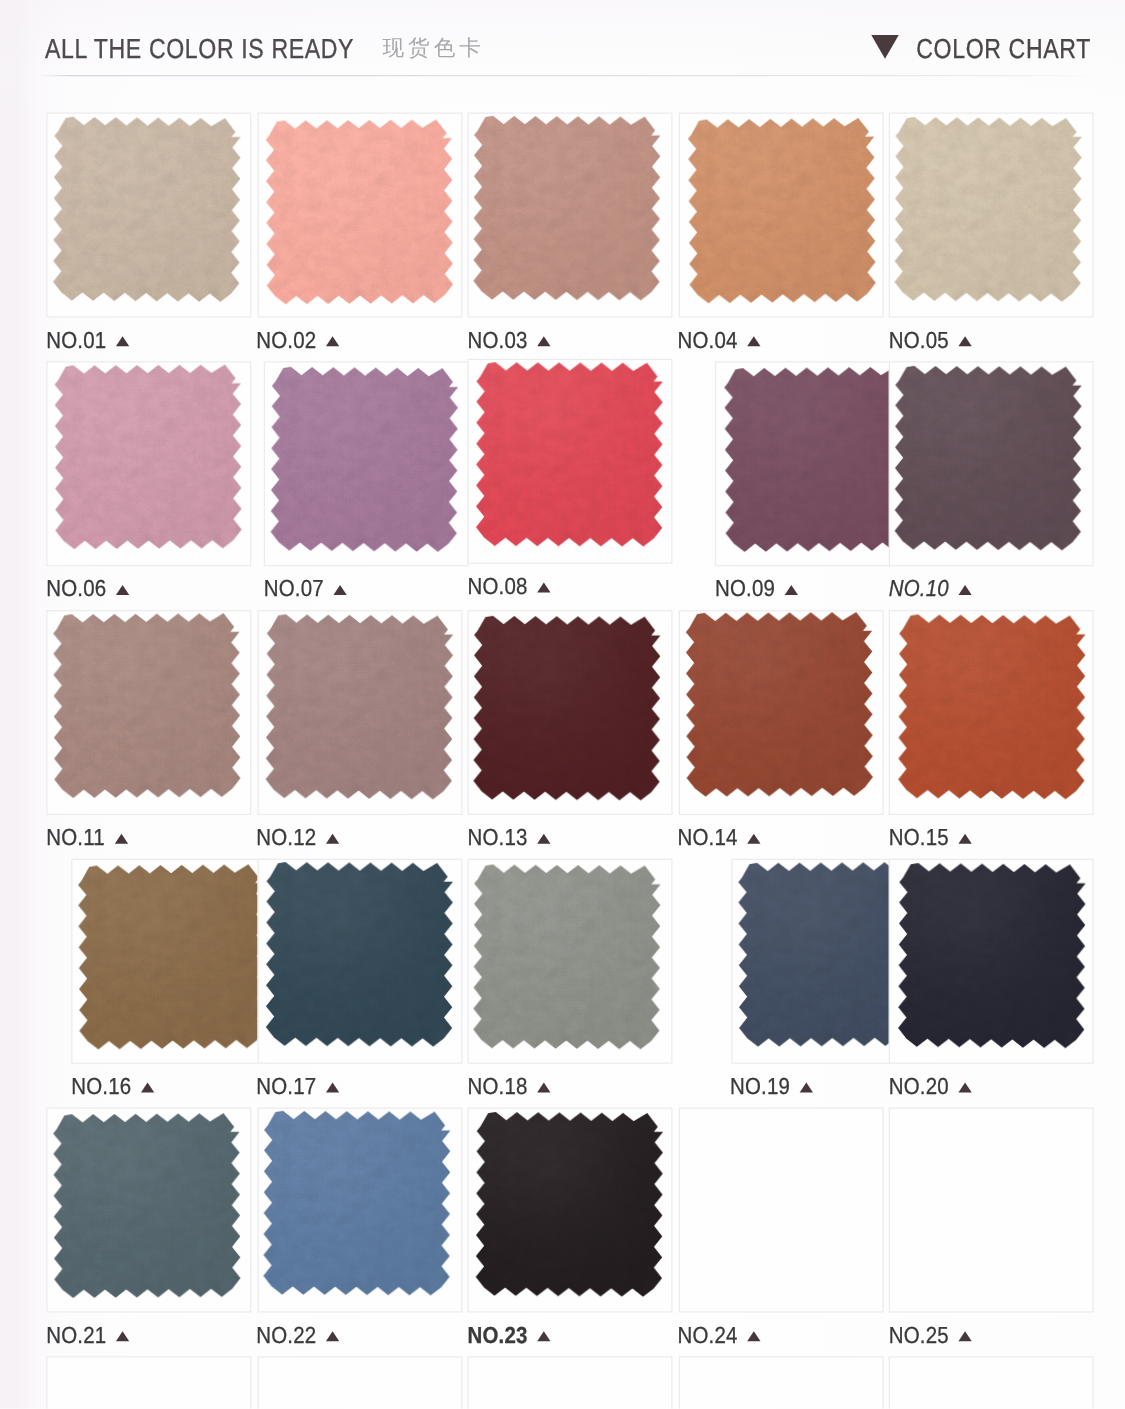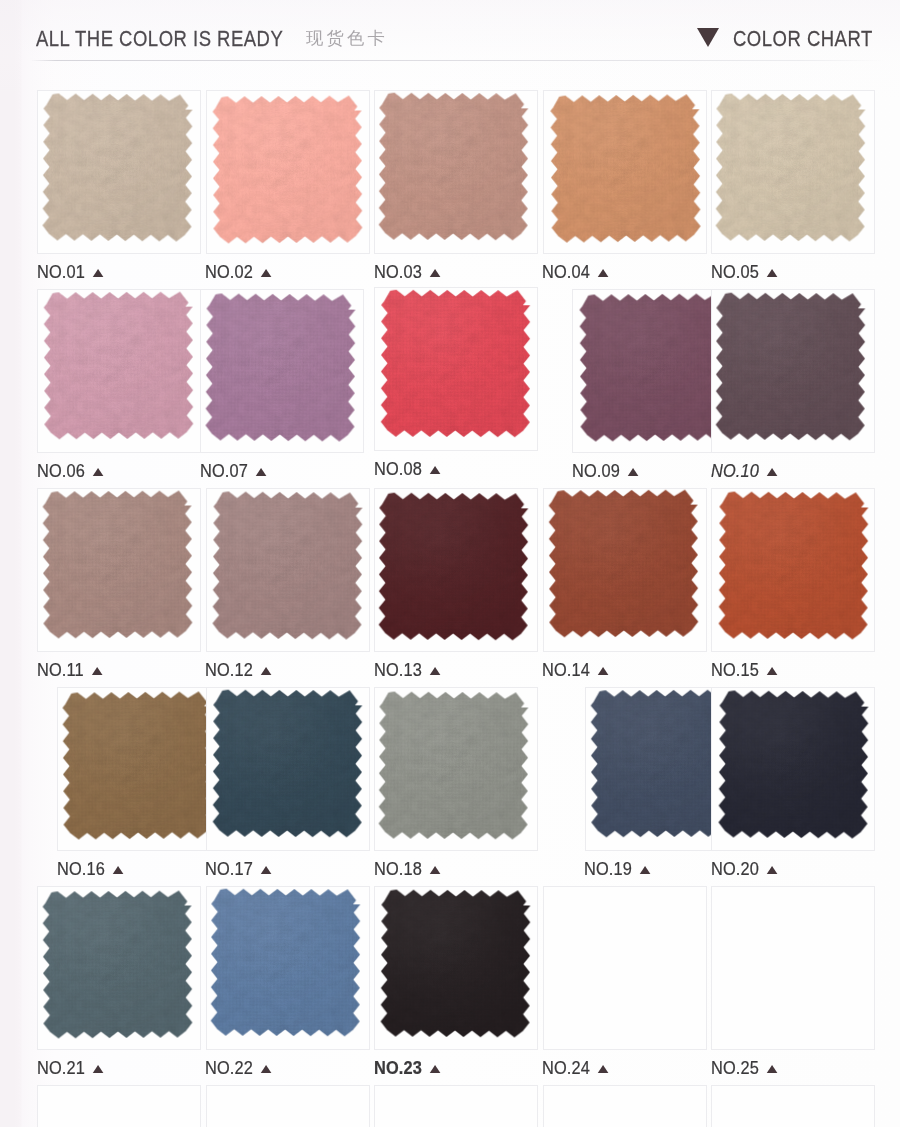--- a/index.html
+++ b/index.html
@@ -281,21 +281,21 @@
               <path d="M2.97 11.62L8.98 0.92L15.09 0.00L23.58 6.60L32.06 0.00L40.55 6.60L49.04 0.00L57.53 6.60L66.01 0.00L74.50 6.60L82.99 0.00L91.47 6.60L99.96 0.00L108.45 6.60L116.94 0.00L125.43 6.60L136.29 0.00L144.78 10.95L141.74 14.96L149.00 14.96L142.40 23.33L149.00 31.69L142.40 40.05L149.00 48.41L142.40 56.78L149.00 65.14L142.40 73.50L149.00 81.86L142.40 90.22L149.00 98.59L142.40 106.95L149.00 115.31L142.40 123.68L149.00 132.04L142.40 140.40L133.91 147.00L125.43 140.40L116.94 147.00L108.45 140.40L99.96 147.00L91.47 140.40L82.99 147.00L74.50 140.40L66.01 147.00L57.53 140.40L49.04 147.00L40.55 140.40L32.06 147.00L23.57 140.40L15.09 147.00L6.60 140.40L0.00 132.04L6.60 123.68L0.00 115.31L6.60 106.95L0.00 98.59L6.60 90.22L0.00 81.86L6.60 73.50L0.00 65.14L6.60 56.78L0.00 48.41L6.60 40.05L0.00 31.69L6.60 23.32L0.00 15.30Z" fill="url(#sw5p)"></path>
               <path d="M2.97 11.62L8.98 0.92L15.09 0.00L23.58 6.60L32.06 0.00L40.55 6.60L49.04 0.00L57.53 6.60L66.01 0.00L74.50 6.60L82.99 0.00L91.47 6.60L99.96 0.00L108.45 6.60L116.94 0.00L125.43 6.60L136.29 0.00L144.78 10.95L141.74 14.96L149.00 14.96L142.40 23.33L149.00 31.69L142.40 40.05L149.00 48.41L142.40 56.78L149.00 65.14L142.40 73.50L149.00 81.86L142.40 90.22L149.00 98.59L142.40 106.95L149.00 115.31L142.40 123.68L149.00 132.04L142.40 140.40L133.91 147.00L125.43 140.40L116.94 147.00L108.45 140.40L99.96 147.00L91.47 140.40L82.99 147.00L74.50 140.40L66.01 147.00L57.53 140.40L49.04 147.00L40.55 140.40L32.06 147.00L23.57 140.40L15.09 147.00L6.60 140.40L0.00 132.04L6.60 123.68L0.00 115.31L6.60 106.95L0.00 98.59L6.60 90.22L0.00 81.86L6.60 73.50L0.00 65.14L6.60 56.78L0.00 48.41L6.60 40.05L0.00 31.69L6.60 23.32L0.00 15.30Z" fill="url(#sw5g)"></path>
               <path d="M2.97 11.62L8.98 0.92L15.09 0.00L23.58 6.60L32.06 0.00L40.55 6.60L49.04 0.00L57.53 6.60L66.01 0.00L74.50 6.60L82.99 0.00L91.47 6.60L99.96 0.00L108.45 6.60L116.94 0.00L125.43 6.60L136.29 0.00L144.78 10.95L141.74 14.96L149.00 14.96L142.40 23.33L149.00 31.69L142.40 40.05L149.00 48.41L142.40 56.78L149.00 65.14L142.40 73.50L149.00 81.86L142.40 90.22L149.00 98.59L142.40 106.95L149.00 115.31L142.40 123.68L149.00 132.04L142.40 140.40L133.91 147.00L125.43 140.40L116.94 147.00L108.45 140.40L99.96 147.00L91.47 140.40L82.99 147.00L74.50 140.40L66.01 147.00L57.53 140.40L49.04 147.00L40.55 140.40L32.06 147.00L23.57 140.40L15.09 147.00L6.60 140.40L0.00 132.04L6.60 123.68L0.00 115.31L6.60 106.95L0.00 98.59L6.60 90.22L0.00 81.86L6.60 73.50L0.00 65.14L6.60 56.78L0.00 48.41L6.60 40.05L0.00 31.69L6.60 23.32L0.00 15.30Z" fill="url(#sw5r)"></path>
               <rect x="-230" y="-102" width="387" height="257" filter="url(#clothNoise)" clip-path="url(#sw5c)" opacity=".055"></rect>
               <rect x="-230" y="-102" width="387" height="257" filter="url(#clothGrain)" clip-path="url(#sw5c)" opacity=".05"></rect>
             </svg>
           </div>
         </div>
       <div class="label"><span>NO.06</span><span class="tri"></span></div>
     </div>
-    <div class="cell" style="left: 200px; top: 289px; border-radius: 14px;">
+    <div class="cell" style="left: 211px; top: 289px; border-radius: 14px;">
       <div class="box">
           <div class="swatch" style="left: 4.5px; top: 4px; transform: rotate(0.5deg);">
             <svg viewBox="0 0 149 147">
               <defs>
                 <pattern id="sw6p" width="2" height="2" patternUnits="userSpaceOnUse" patternTransform="rotate(45)">
                   <rect width="2" height="2" fill="#ad7fa3"></rect>
                   <rect x="0" y="0" width="1" height="1" fill="#956d8c" opacity=".5"></rect>
                   <rect x="1" y="1" width="1" height="1" fill="#956d8c" opacity=".5"></rect>
                 </pattern>
                 <linearGradient id="sw6g" x1="0" y1="0" x2=".62" y2="1">

